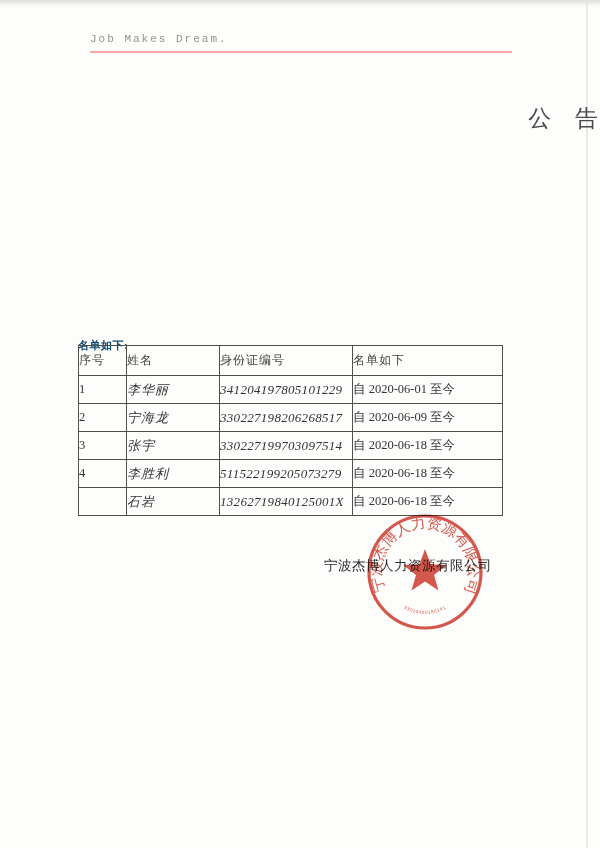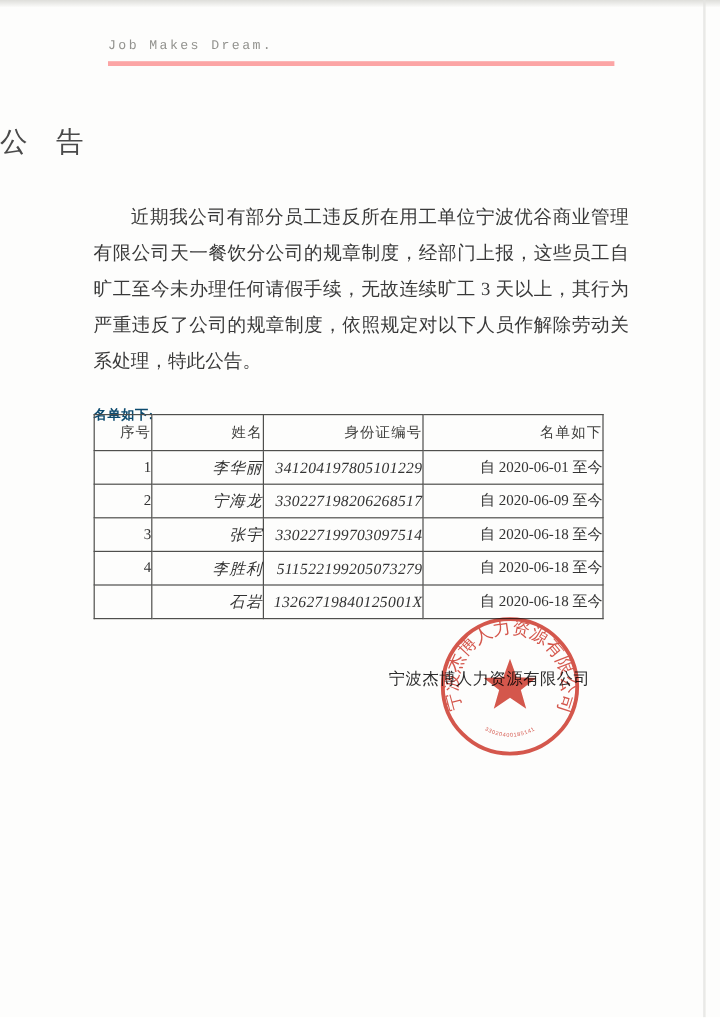--- a/index.html
+++ b/index.html
@@ -18,30 +18,30 @@
     background: linear-gradient(#dededa, #fbfbfa);
   }
   .scan-edge-right {
     position: absolute; right: 12px; top: 0; bottom: 0; width: 2px;
     background: #e4e4e1; opacity: .8;
   }
   
   .doc-header {
     position: absolute; left: 90px; top: 33px; width: 422px;
     display: flex; justify-content: space-between; align-items: flex-end;
-    border-bottom: 4px solid #fca5a5;
+    border-bottom: 2px solid #fca5a5;
     padding-bottom: 6px;
     font-family: "Liberation Mono", "DejaVu Sans Mono", monospace;
     font-size: 11px; color: #92928e; letter-spacing: 2px;
   }
   .doc-header .docno { color: #8c8c88; letter-spacing: 1.5px; }
   
   .doc-title {
     position: absolute; left: 0; top: 103px; width: 100%;
-    text-align: left;
+    text-align: right;
     font-size: 23px; font-weight: 500; color: #4a4a4a;
     word-spacing: 14px; letter-spacing: 2px;
   }
   
   .body-text {
     position: absolute; left: 78px; top: 167px; width: 446px;
     font-size: 15.5px; line-height: 30px;
     text-align: justify; text-indent: 2em;
     color: #393939;
   }
@@ -50,21 +50,21 @@
     font-size: 11px; font-weight: bold; color: #0c4a6e;
     letter-spacing: .5px;
   }
   
   table.roster {
     position: absolute; left: 78px; top: 345px; width: 424px;
     border-collapse: collapse; table-layout: fixed;
   }
   table.roster th, table.roster td {
     border: 1px solid #4f4f4d;
-    text-align: right; vertical-align: middle;
+    text-align: left; vertical-align: middle;
     font-weight: normal;
     color: #333;
   }
   table.roster th { height: 30px; font-size: 12px; color: #3f3f3d; letter-spacing: 1px; }
   table.roster td { height: 28px; font-size: 12.5px; }
   table.roster td.c1 { font-size: 13px; letter-spacing: 1px; font-style: italic; }
   table.roster td.c2 { font-size: 13px; letter-spacing: .3px; font-style: italic; }
   table.roster td.c3 { font-size: 12.5px; }
   
   .signature {
@@ -89,21 +89,20 @@
 
   <div class="scan-edge-top"></div>
   <div class="scan-edge-right"></div>
 
   <div class="doc-header">
     <span class="slogan">Job Makes Dream.</span>
   </div>
 
   <div class="doc-title">公 告</div>
 
-  <p class="body-text">近期我公司有部分员工违反所在用工单位宁波优谷商业管理有限公司天一餐饮分公司的规章制度，经部门上报，这些员工自旷工至今未办理任何请假手续，无故连续旷工 3 天以上，其行为严重违反了公司的规章制度，依照规定对以下人员作解除劳动关系处理，特此公告。</p>
 
   <div class="list-intro">名单如下:</div>
 
   <table class="roster">
     <colgroup>
       <col style="width:48px">
         <col style="width:93px">
         <col style="width:133px">
         <col style="width:150px">
     </colgroup>

